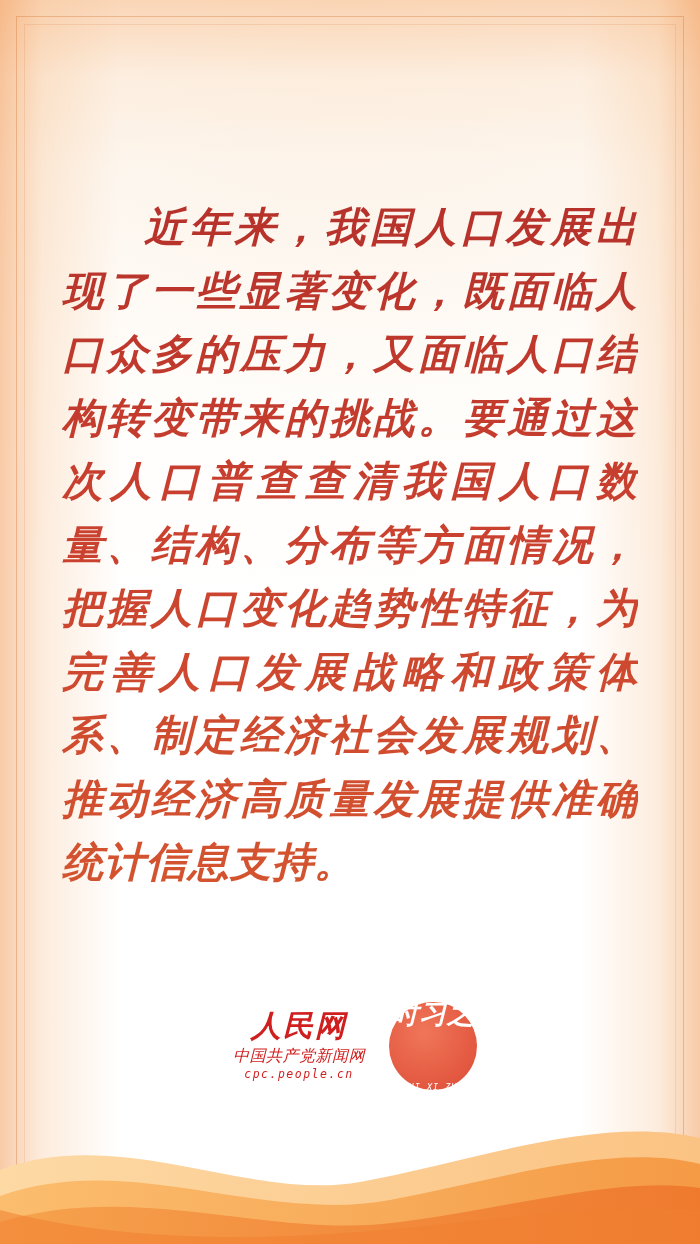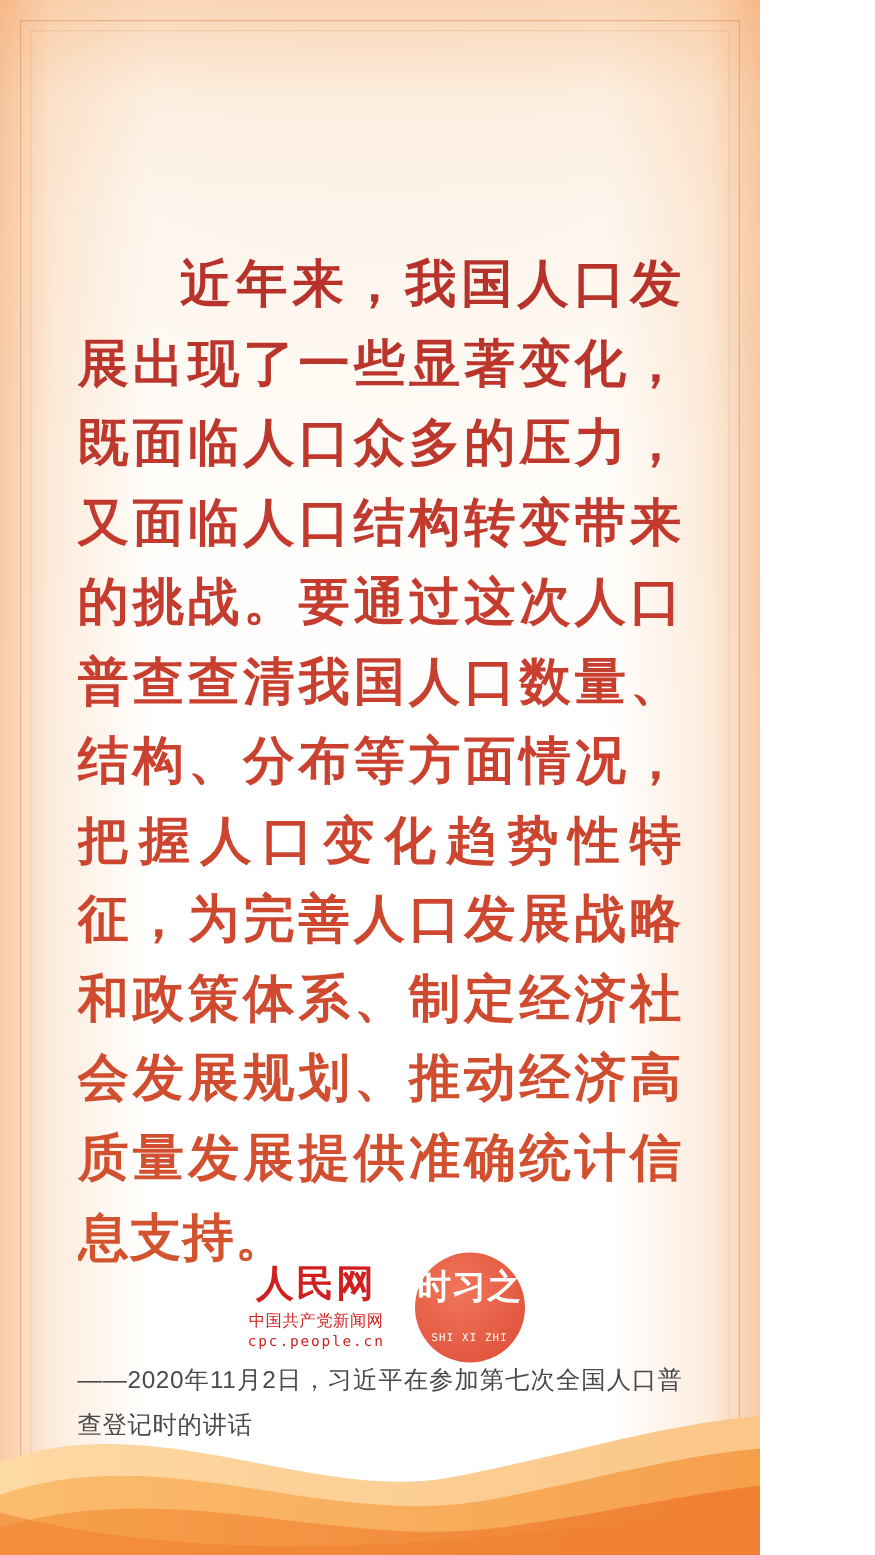--- a/index.html
+++ b/index.html
@@ -8,26 +8,27 @@
   }
   body {
     width: 700px;
     height: 1244px;
     overflow: hidden;
     font-family: "Liberation Sans", sans-serif;
     background: #ffffff;
   }
   .poster {
     position: relative;
-    width: 608px;
+    width: 700px;
     height: 1244px;
     overflow: hidden;
     background:
       radial-gradient(ellipse 900px 620px at 50% 0%, #fdf2e6 0%, #fdf6ee 38%, #fffdfa 66%, #ffffff 100%),
       linear-gradient(180deg, #fbe9d7 0%, #fdf4ea 18%, #fffefd 45%, #ffffff 100%);
+    font-style: italic;
   }
   
   .edge-left, .edge-right {
     position: absolute;
     top: 0;
     bottom: 0;
     width: 120px;
     pointer-events: none;
   }
   .edge-left {
@@ -117,40 +118,40 @@
   }
   .people-logo .cn {
     font-family: "DejaVu Serif", "Liberation Serif", serif;
     font-weight: 700;
     font-size: 30px;
     color: #d01f1f;
     letter-spacing: 2px;
   }
   .people-logo .sub {
     margin-top: 7px;
-    font-size: 13px;
+    font-size: 16px;
     color: #d01f1f;
     letter-spacing: 0.5px;
   }
   .people-logo .url {
     margin-top: 5px;
     font-family: "DejaVu Sans Mono", "Liberation Mono", monospace;
     font-size: 11.5px;
     color: #d01f1f;
     letter-spacing: 1.5px;
     text-align: center;
   }
   .seal {
     position: relative;
     width: 92px;
     height: 92px;
     display: flex;
     flex-direction: column;
     align-items: center;
-    justify-content: center;
+    justify-content: space-between;
   }
   .seal .circle {
     position: absolute;
     left: 2px; top: 2px;
     width: 88px;
     height: 88px;
     border-radius: 50%;
     background: radial-gradient(circle at 40% 35%, #ef6a4a 0%, #e0492f 70%, #d43b26 100%);
     opacity: 0.92;
   }
@@ -189,21 +190,20 @@
 <div class="poster">
 
   <div class="top-glow"></div>
   <div class="edge-left"></div>
   <div class="edge-right"></div>
   <div class="frame"></div>
   <div class="frame-inner"></div>
 
   <div class="content">
     <div class="quote">近年来，我国人口发展出现了一些显著变化，既面临人口众多的压力，又面临人口结构转变带来的挑战。要通过这次人口普查查清我国人口数量、结构、分布等方面情况，把握人口变化趋势性特征，为完善人口发展战略和政策体系、制定经济社会发展规划、推动经济高质量发展提供准确统计信息支持。</div>
-    <div class="attribution">——2020年11月2日，习近平在参加第七次全国人口普查登记时的讲话</div>
   </div>
 
   <div class="logos">
     <div class="people-logo">
       <div class="cn">人民网</div>
       <div class="sub">中国共产党新闻网</div>
       <div class="url">cpc.people.cn</div>
     </div>
     <div class="seal">
       <div class="circle"></div>

